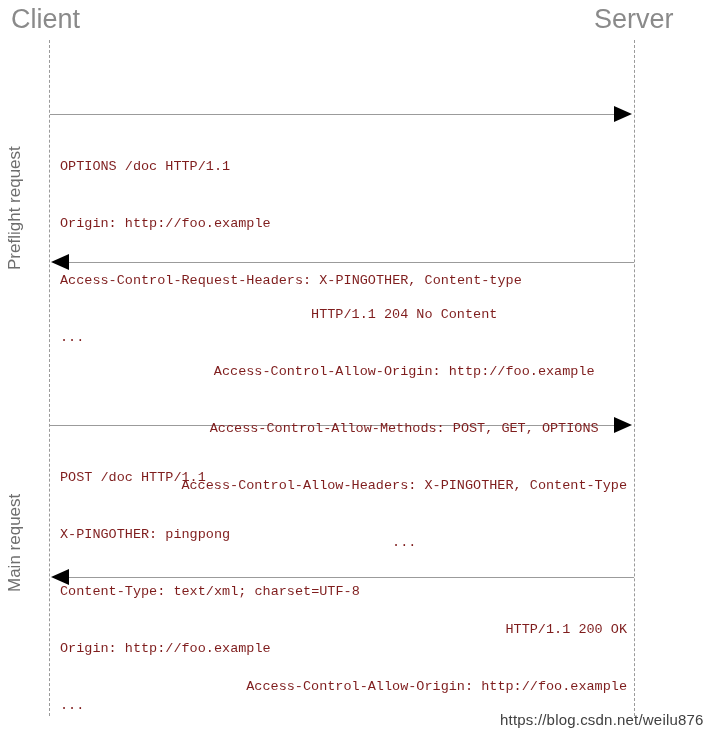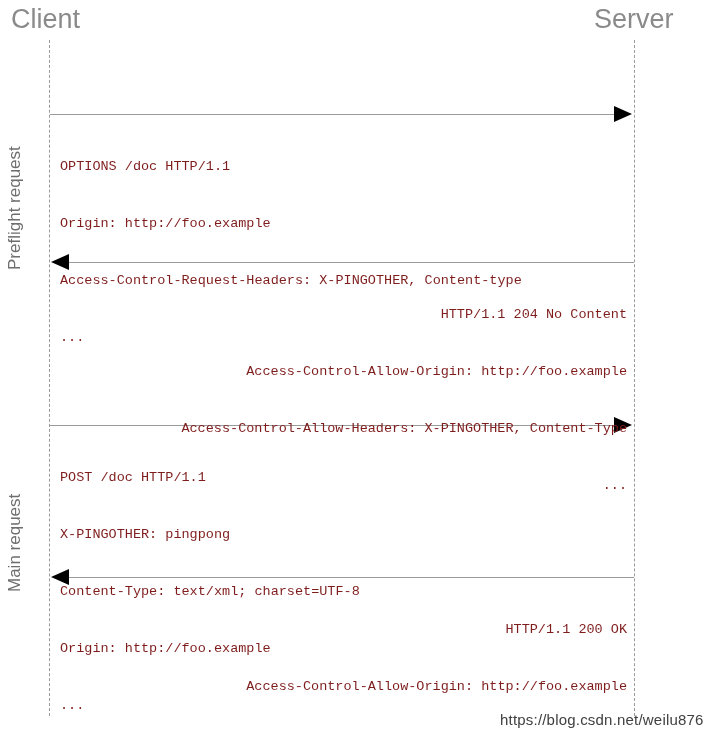--- a/index.html
+++ b/index.html
@@ -95,21 +95,21 @@
     font-family: "Liberation Mono", monospace;
     font-size: 13.5px;
     line-height: 19px;
     color: #7f1d1d;
     white-space: pre;
   }
   .msg-block.left-aligned { text-align: left; }
   .msg-block.right-aligned { text-align: right; }
 
   #msg-preflight-request  { left: 60px;  top: 119px; }
-  #msg-preflight-response { right: 91px; top: 267px; }
+  #msg-preflight-response { right: 91px; top: 267px; text-align: center; }
   #msg-main-request       { left: 60px;  top: 430px; }
   #msg-main-response      { right: 91px; top: 582px; }
 
   .msg-line { display: block; }
 
   
   #watermark {
     position: absolute;
     left: 500px;
     top: 711px;
@@ -149,20 +149,21 @@
   <div class="msg-block left-aligned" id="msg-preflight-request">
     <span class="msg-line">OPTIONS /doc HTTP/1.1</span>
     <span class="msg-line">Origin: http://foo.example</span>
     <span class="msg-line">Access-Control-Request-Headers: X-PINGOTHER, Content-type</span>
     <span class="msg-line">...</span>
   </div>
 
   <div class="msg-block right-aligned" id="msg-preflight-response">
     <span class="msg-line">HTTP/1.1 204 No Content</span>
     <span class="msg-line">Access-Control-Allow-Origin: http://foo.example</span>
+    <span class="msg-line">Access-Control-Allow-Methods: POST, GET, OPTIONS</span>
     <span class="msg-line">Access-Control-Allow-Headers: X-PINGOTHER, Content-Type</span>
     <span class="msg-line">...</span>
   </div>
 
   <div class="msg-block left-aligned" id="msg-main-request">
     <span class="msg-line">POST /doc HTTP/1.1</span>
     <span class="msg-line">X-PINGOTHER: pingpong</span>
     <span class="msg-line">Content-Type: text/xml; charset=UTF-8</span>
     <span class="msg-line">Origin: http://foo.example</span>
     <span class="msg-line">...</span>

